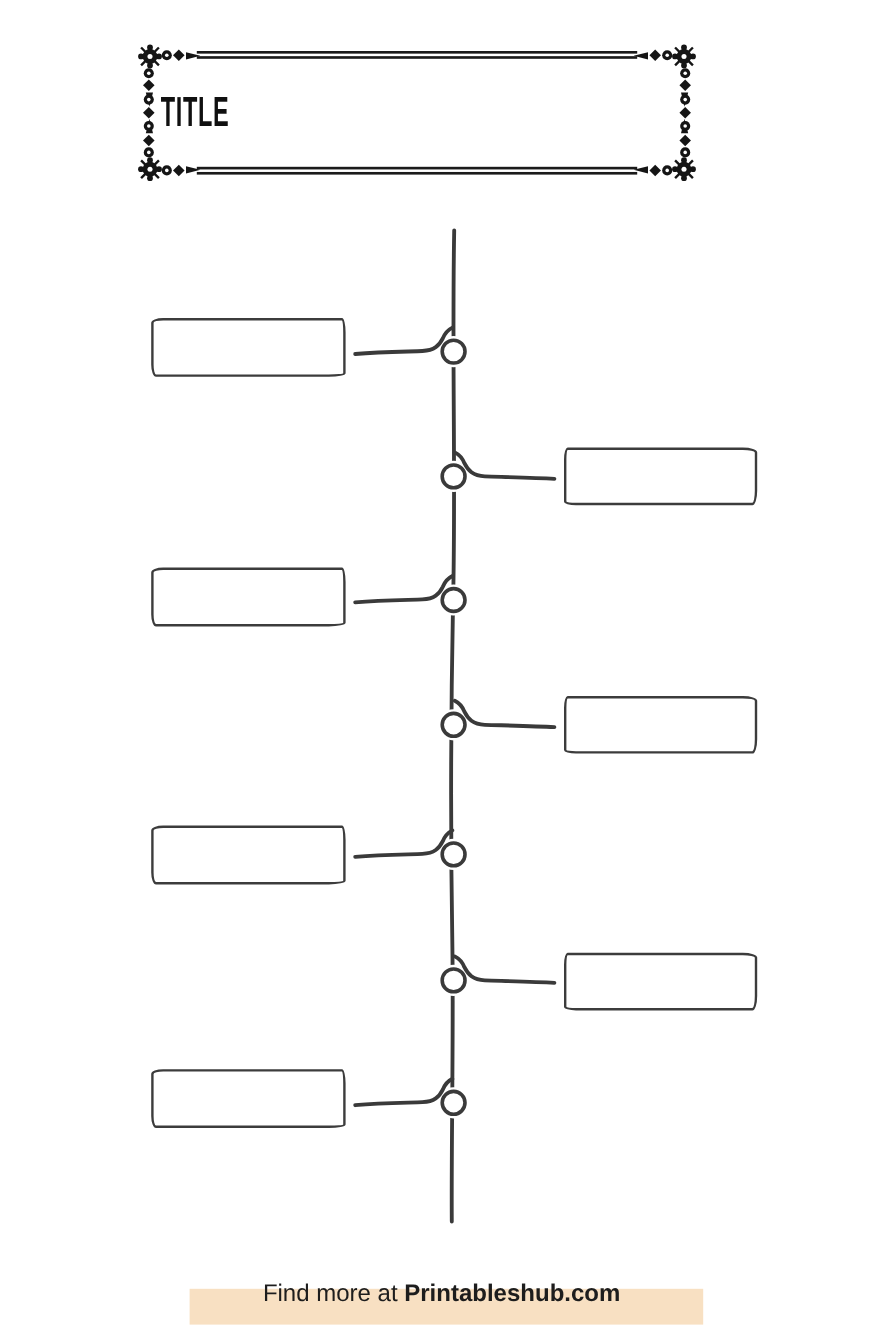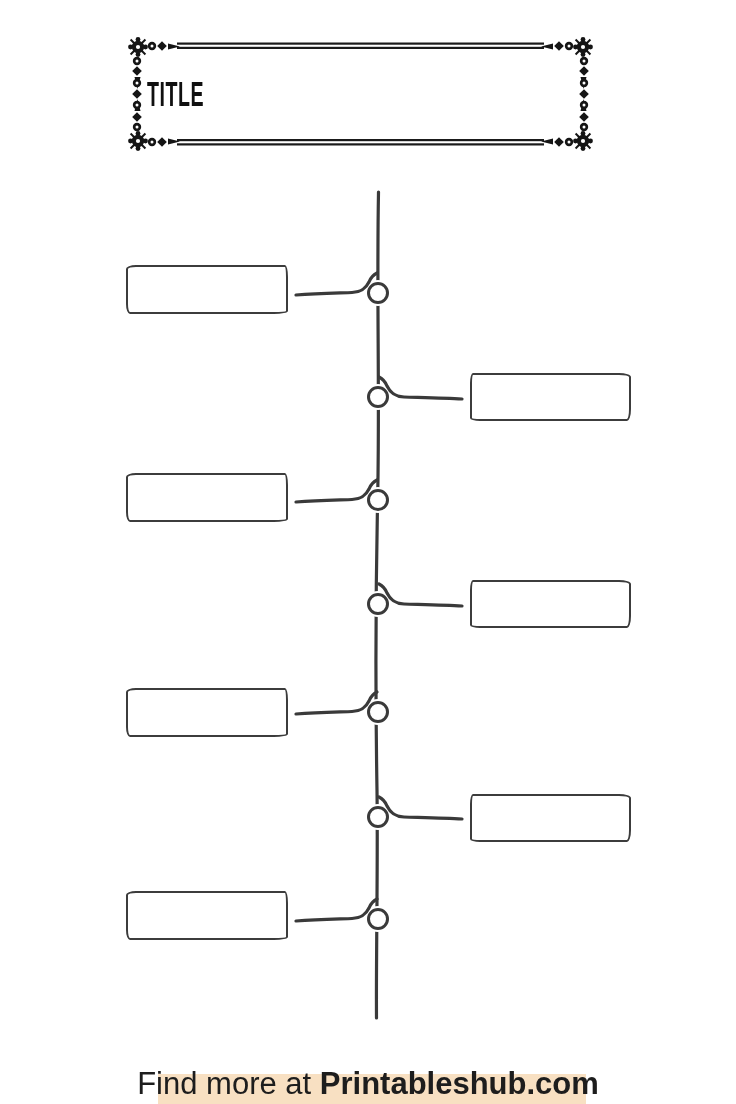--- a/index.html
+++ b/index.html
@@ -2,21 +2,21 @@
 <html><head>
 <meta charset="utf-8">
 <style>
   html,body{margin:0;padding:0;}
   body{
     width:736px;height:1104px;position:relative;overflow:hidden;
     background:#ffffff;
     font-family:"Liberation Sans","DejaVu Sans",sans-serif;
   }
   
-  .title-frame{position:absolute;left:127px;top:36px;width:467px;height:116px;}
+  .title-frame{position:absolute;left:114px;top:36px;width:467px;height:116px;}
   .title-frame svg{position:absolute;inset:0;}
   .title-label{
     position:absolute;left:20px;top:40px;
     font-weight:bold;font-size:35px;color:#101010;line-height:1;
     letter-spacing:1px;transform:scaleX(0.56);transform-origin:left top;
     white-space:nowrap;
   }
   
   .timeline-svg{position:absolute;left:0;top:0;width:736px;height:1104px;}
   .entry-box{
@@ -26,21 +26,21 @@
   }
   .entry-left{left:126px;}
   .entry-right{left:470px;width:161px;height:48px;border-radius:3px 12px 4px 10px / 10px 4px 12px 3px;}
   
   .footer-highlight{
     position:absolute;top:1074px;left:158px;width:428px;height:30px;
     background:#f8e0c2;
   }
   .footer-text{
     position:absolute;top:1068px;left:0;width:736px;text-align:center;
-    font-size:31px;line-height:1;color:#1d1d1d;white-space:nowrap;
+    font-size:20px;line-height:1;color:#1d1d1d;white-space:nowrap;
   }
   .footer-text .brand{font-weight:bold;}
 </style>
 </head>
 <body>
 
 <div class="title-frame">
   <svg viewBox="0 0 467 116">
     <defs>
       <g id="rosette">

